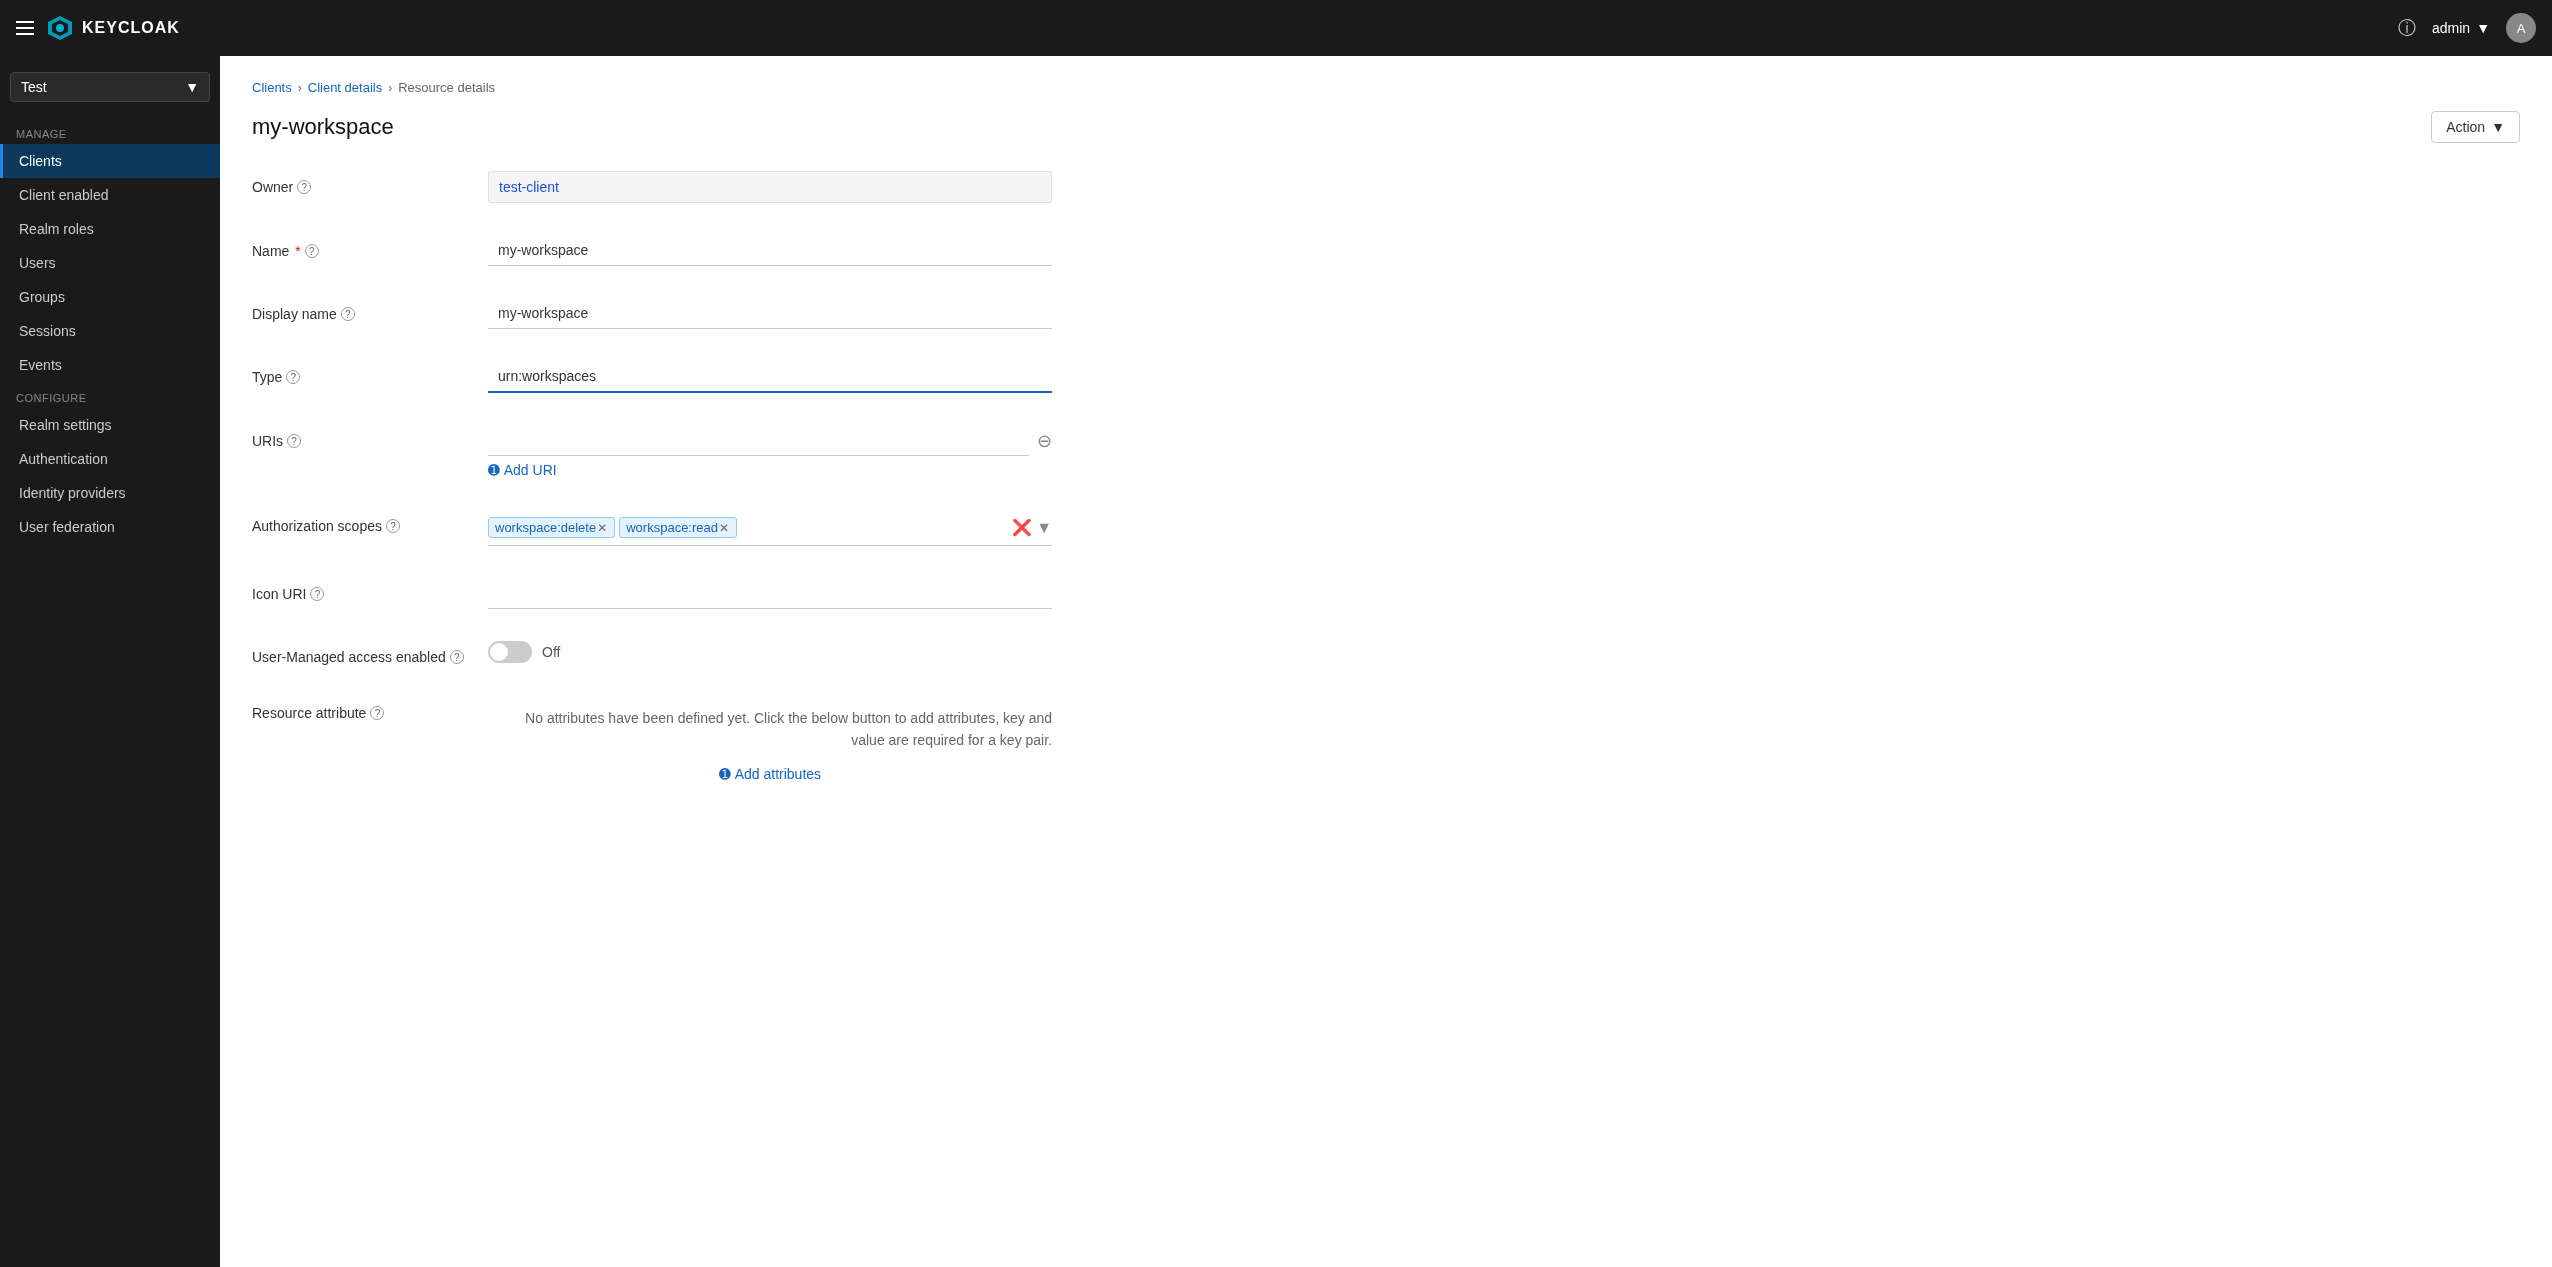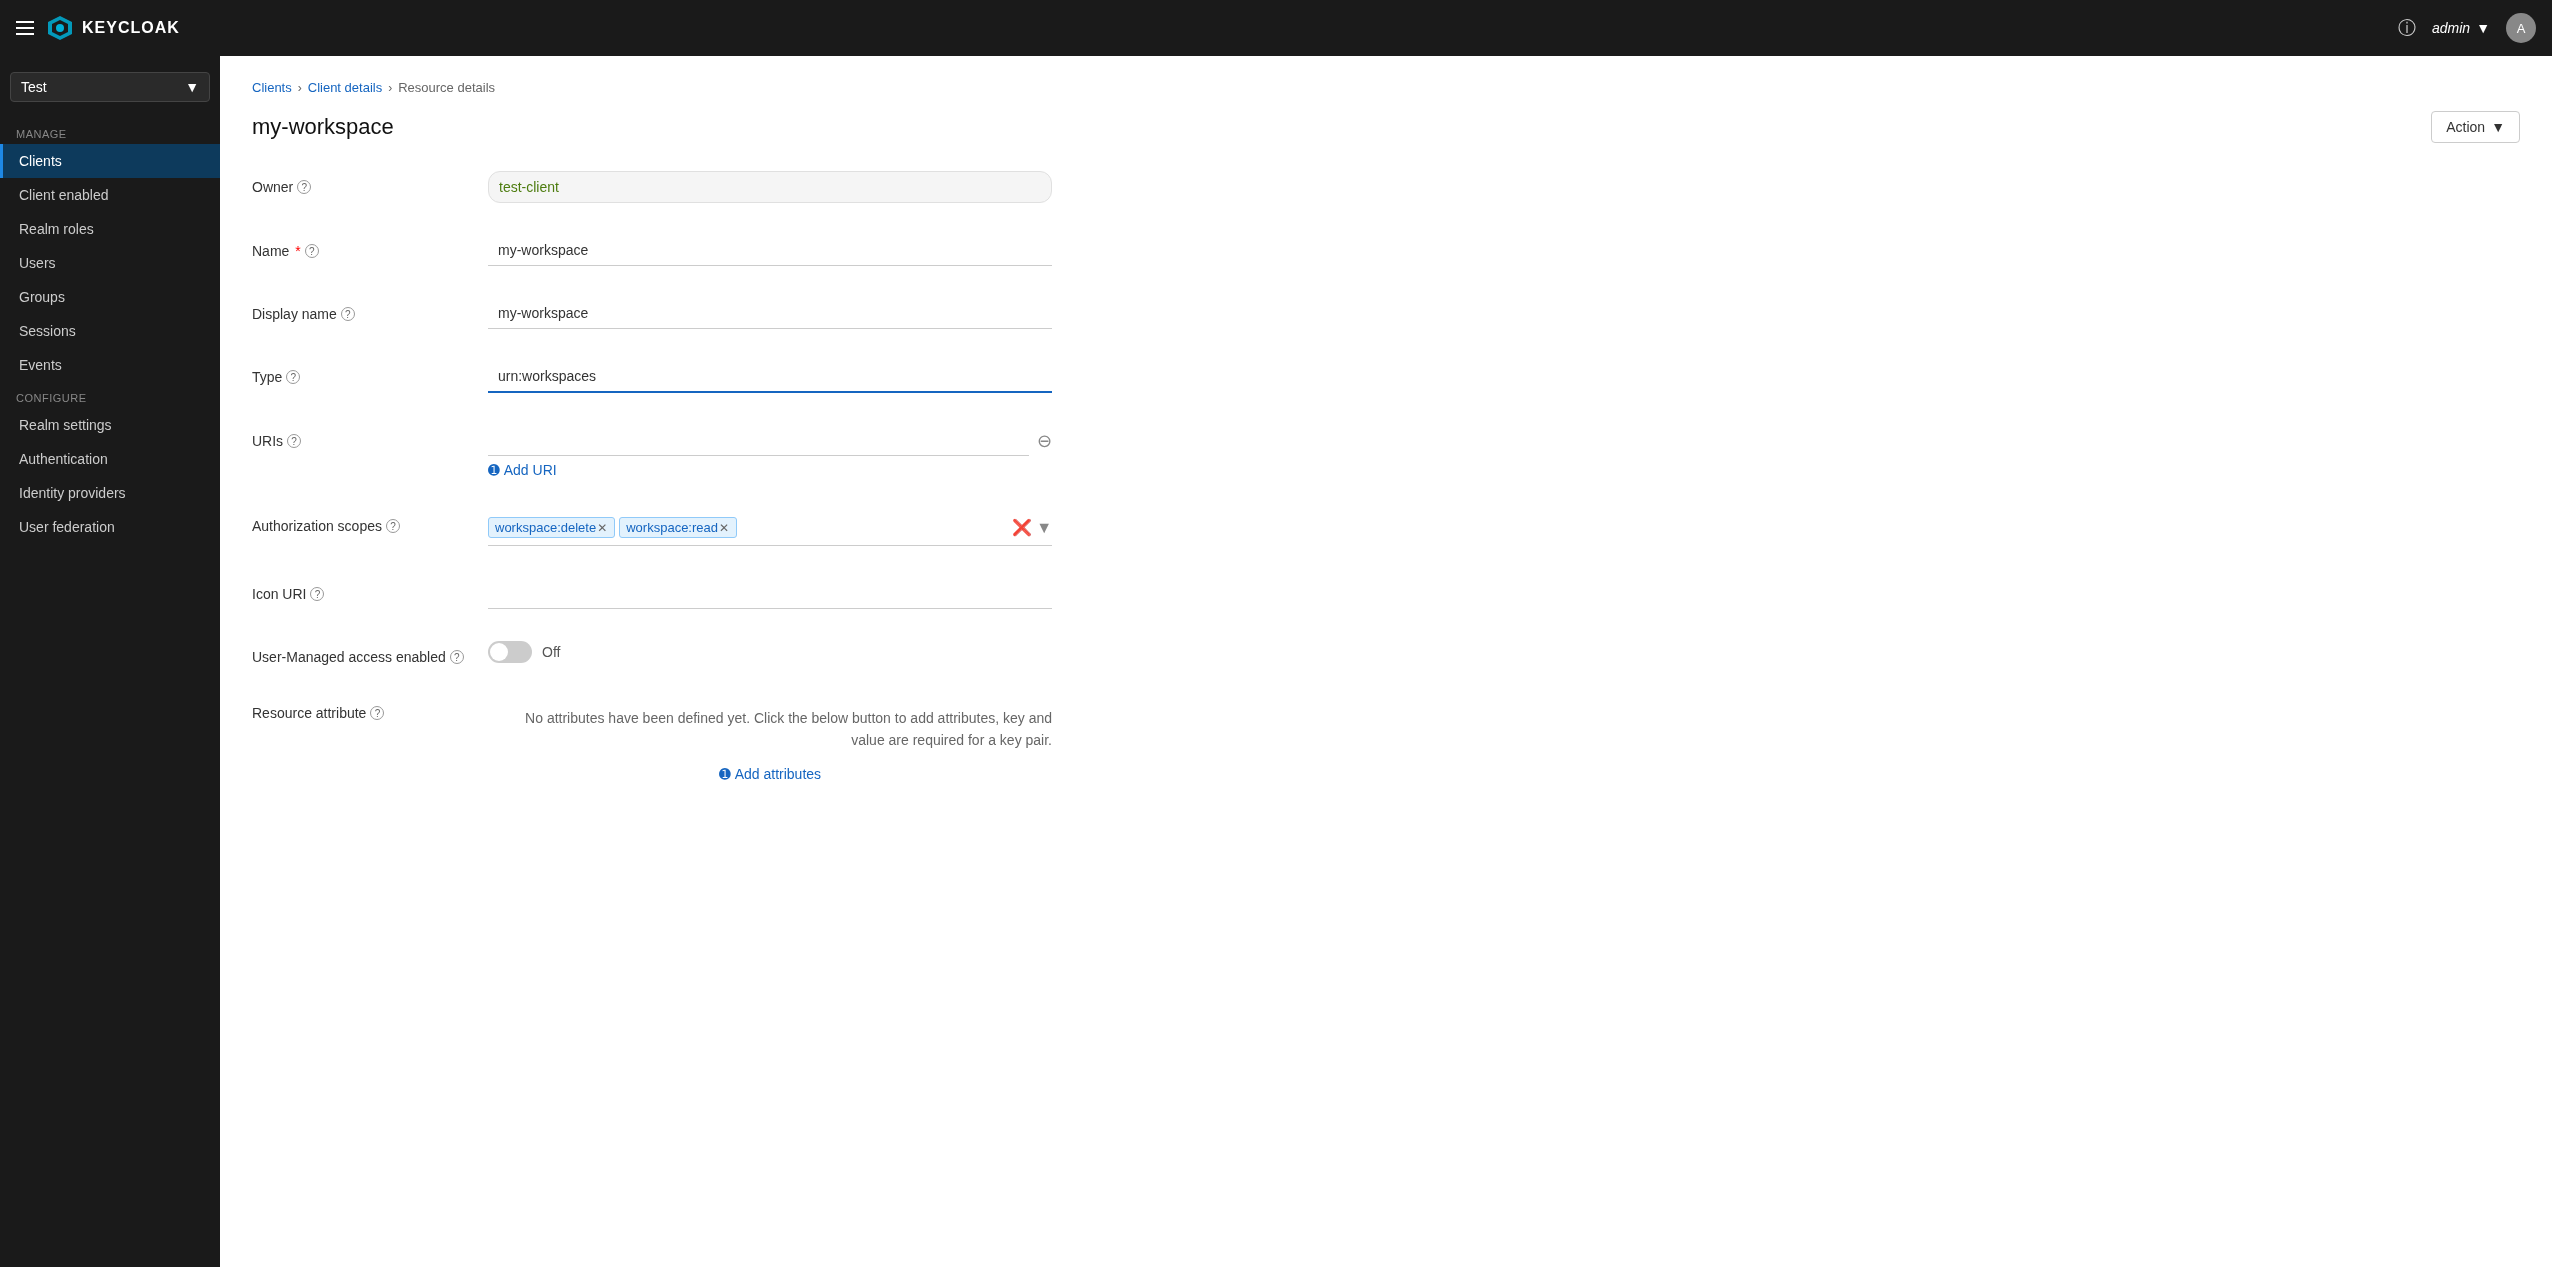--- a/index.html
+++ b/index.html
@@ -18,21 +18,21 @@
       z-index: 100;
     }
     .navbar-left { display: flex; align-items: center; gap: 12px; }
     .hamburger { cursor: pointer; display: flex; flex-direction: column; gap: 4px; }
     .hamburger span { display: block; width: 18px; height: 2px; background: #fff; }
     .logo-area { display: flex; align-items: center; gap: 8px; }
     .logo-icon { width: 28px; height: 28px; }
     .logo-text { font-size: 16px; font-weight: 600; color: #fff; letter-spacing: 1px; }
     .navbar-right { display: flex; align-items: center; gap: 16px; }
     .nav-icon-btn { background: none; border: none; color: #ccc; cursor: pointer; font-size: 18px; display: flex; align-items: center; }
-    .user-dropdown { display: flex; align-items: center; gap: 6px; cursor: pointer; color: #fff; font-size: 14px; font-style: italic; }
+    .user-dropdown { display: flex; align-items: center; gap: 6px; cursor: pointer; color: #fff; font-size: 14px; }
     .avatar { width: 30px; height: 30px; border-radius: 50%; background: #888; display: flex; align-items: center; justify-content: center; color: #fff; font-size: 13px; }
 
     
     .main-layout { display: flex; flex: 1; overflow: hidden; }
 
     
     .sidebar {
       width: 220px;
       background: #1a1a1a;
       color: #ccc;
@@ -151,21 +151,21 @@
     .form-input {
       width: 100%;
       padding: 7px 10px;
       border: none;
       border-bottom: 1px solid #ccc;
       background: transparent;
       font-size: 14px;
       color: #333;
       outline: none;
     }
-    .form-input.readonly { background: #f5f5f5; border: 1px solid #e0e0e0; border-radius: 12px; color: #4d7c0f; }
+    .form-input.readonly { background: #f5f5f5; border: 1px solid #e0e0e0; border-radius: 2px; color: #1d4ed8; }
     .form-input.active-blue { border-bottom: 2px solid #1565c0; }
 
     
     .uri-input-row {
       display: flex;
       align-items: center;
       gap: 8px;
     }
     .uri-input-row .form-input { flex: 1; }
     .remove-uri-btn {

